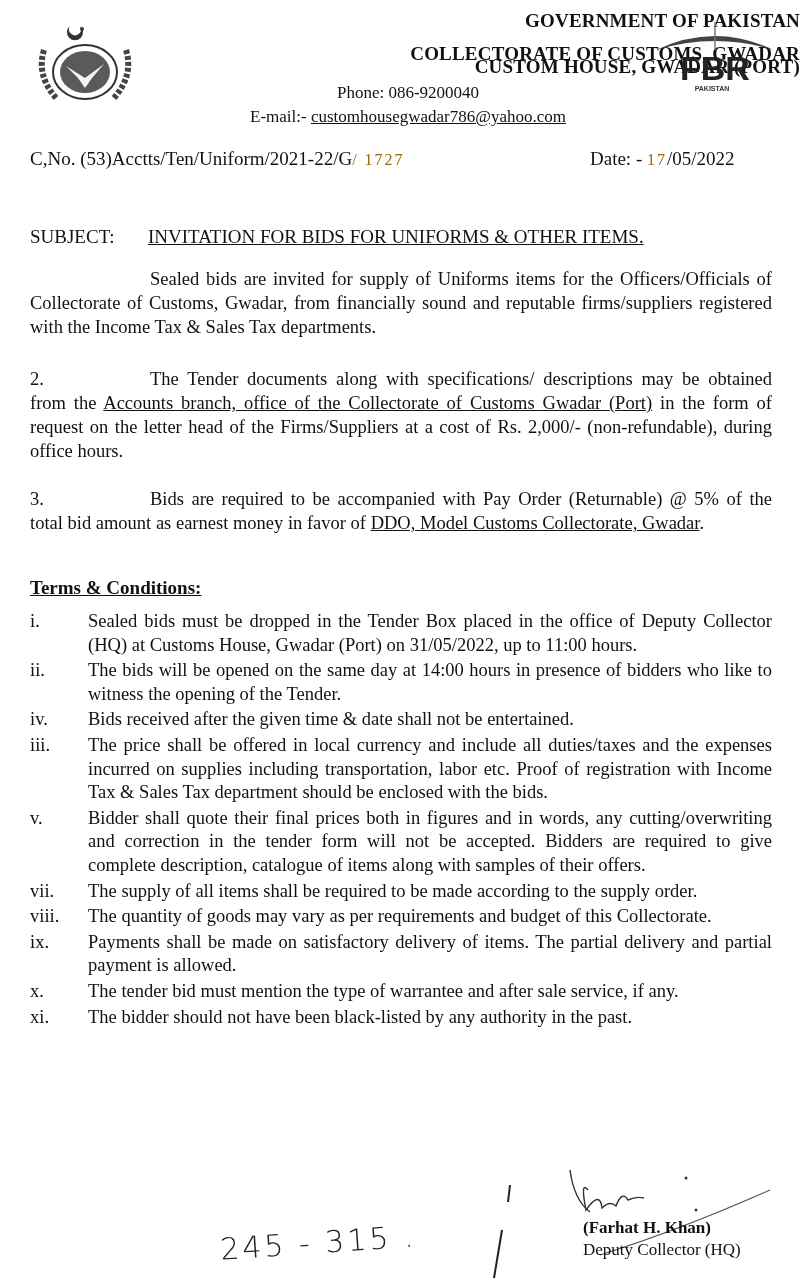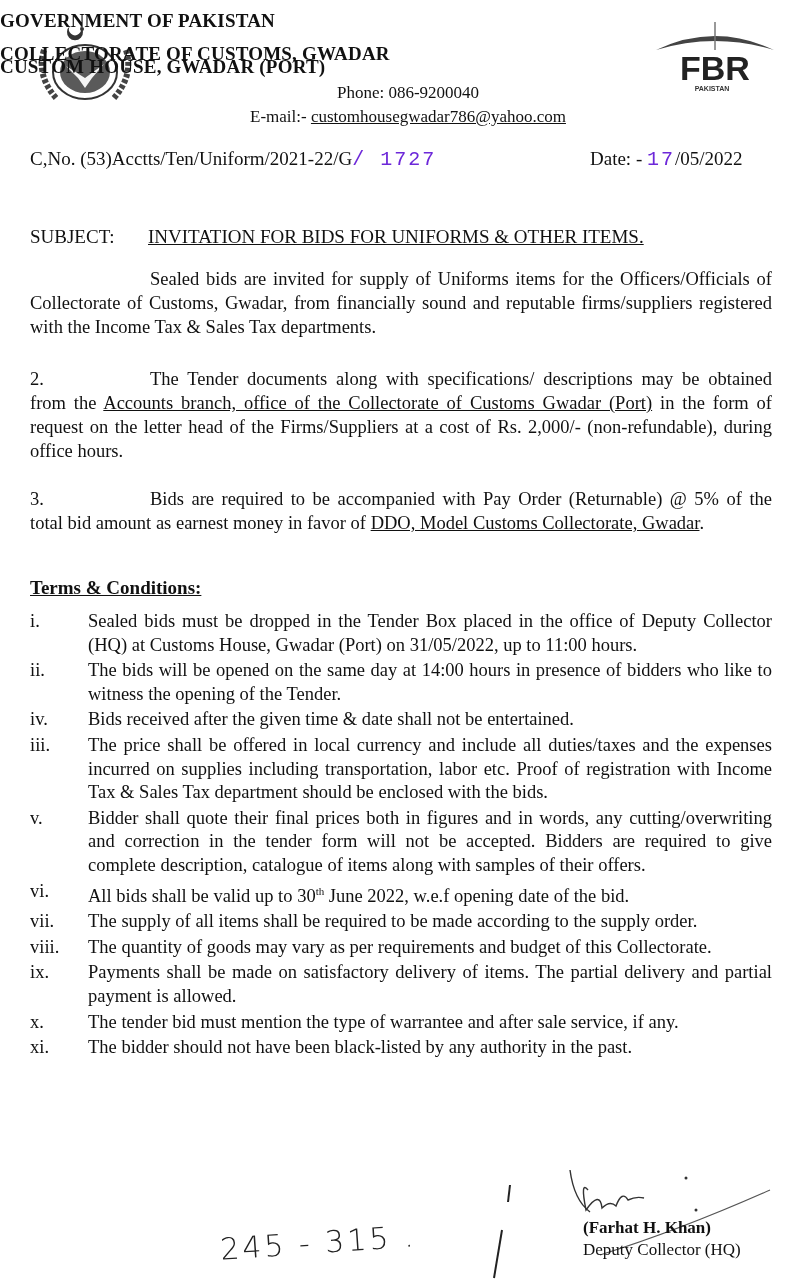--- a/index.html
+++ b/index.html
@@ -4,34 +4,34 @@
   <style>
     html, body { margin: 0; padding: 0; background: #ffffff; }
     body {
       width: 800px; height: 1280px; overflow: hidden; position: relative;
       font-family: "Liberation Serif", "DejaVu Serif", serif;
       color: #111111;
     }
     .abs { position: absolute; }
     
     .hdr-line {
-      position: absolute; left: 0; width: 800px; text-align: left;
+      position: absolute; left: 0; width: 800px; text-align: right;
       font-weight: bold; font-size: 19px; line-height: 22px; letter-spacing: 0.2px;
     }
     .hdr-norm {
       position: absolute; left: 0; width: 800px; text-align: center;
       font-size: 17px; line-height: 22px; padding-left: 8px;
     }
     .u { text-decoration: underline; }
     .logo-left { left: 30px; top: 20px; width: 110px; height: 90px; }
     .logo-right { left: 650px; top: 20px; width: 130px; height: 75px; }
     
     .ref { top: 148px; left: 30px; font-size: 19px; }
     .date { top: 148px; left: 590px; font-size: 19px; }
-    .hand { font-family: Liberation Mono, monospace; font-weight: 300; color: #6d28d9; font-size: 20px; letter-spacing: 2px; }
+    .hand { font-family: Liberation Serif, serif; font-weight: 300; color: #a16207; font-size: 16px; letter-spacing: 2px; }
     .subject { top: 226px; left: 30px; font-size: 19px; }
     .subject .lbl { display: inline-block; width: 118px; }
     
     .para {
       position: absolute; left: 30px; width: 742px;
       font-size: 18.5px; line-height: 24px; text-align: justify;
     }
     .para .num { display: inline-block; width: 120px; }
     .indent { display: inline-block; width: 120px; }
     .terms-h { top: 577px; left: 30px; font-size: 19px; font-weight: bold; text-decoration: underline; }
@@ -119,24 +119,20 @@
     </div>
   <div class="term">
       <span class="rn">iii.</span>
       <span class="tx">The price shall be offered in local currency and include all duties/taxes and the expenses incurred on supplies including transportation, labor etc. Proof of registration with Income Tax &amp; Sales Tax department should be enclosed with the bids.</span>
     </div>
   <div class="term">
       <span class="rn">v.</span>
       <span class="tx">Bidder shall quote their final prices both in figures and in words, any cutting/overwriting and correction in the tender form will not be accepted. Bidders are required to give complete description, catalogue of items along with samples of their offers.</span>
     </div>
   <div class="term">
-      <span class="rn">vi.</span>
-      <span class="tx"><span>All bids shall be valid up to 30</span><sup style="font-size:11px;">th</sup><span> June 2022, w.e.f opening date of the bid.</span></span>
-    </div>
-  <div class="term">
       <span class="rn">vii.</span>
       <span class="tx">The supply of all items shall be required to be made according to the supply order.</span>
     </div>
   <div class="term">
       <span class="rn">viii.</span>
       <span class="tx">The quantity of goods may vary as per requirements and budget of this Collectorate.</span>
     </div>
   <div class="term">
       <span class="rn">ix.</span>
       <span class="tx">Payments shall be made on satisfactory delivery of items. The partial delivery and partial payment is allowed.</span>

